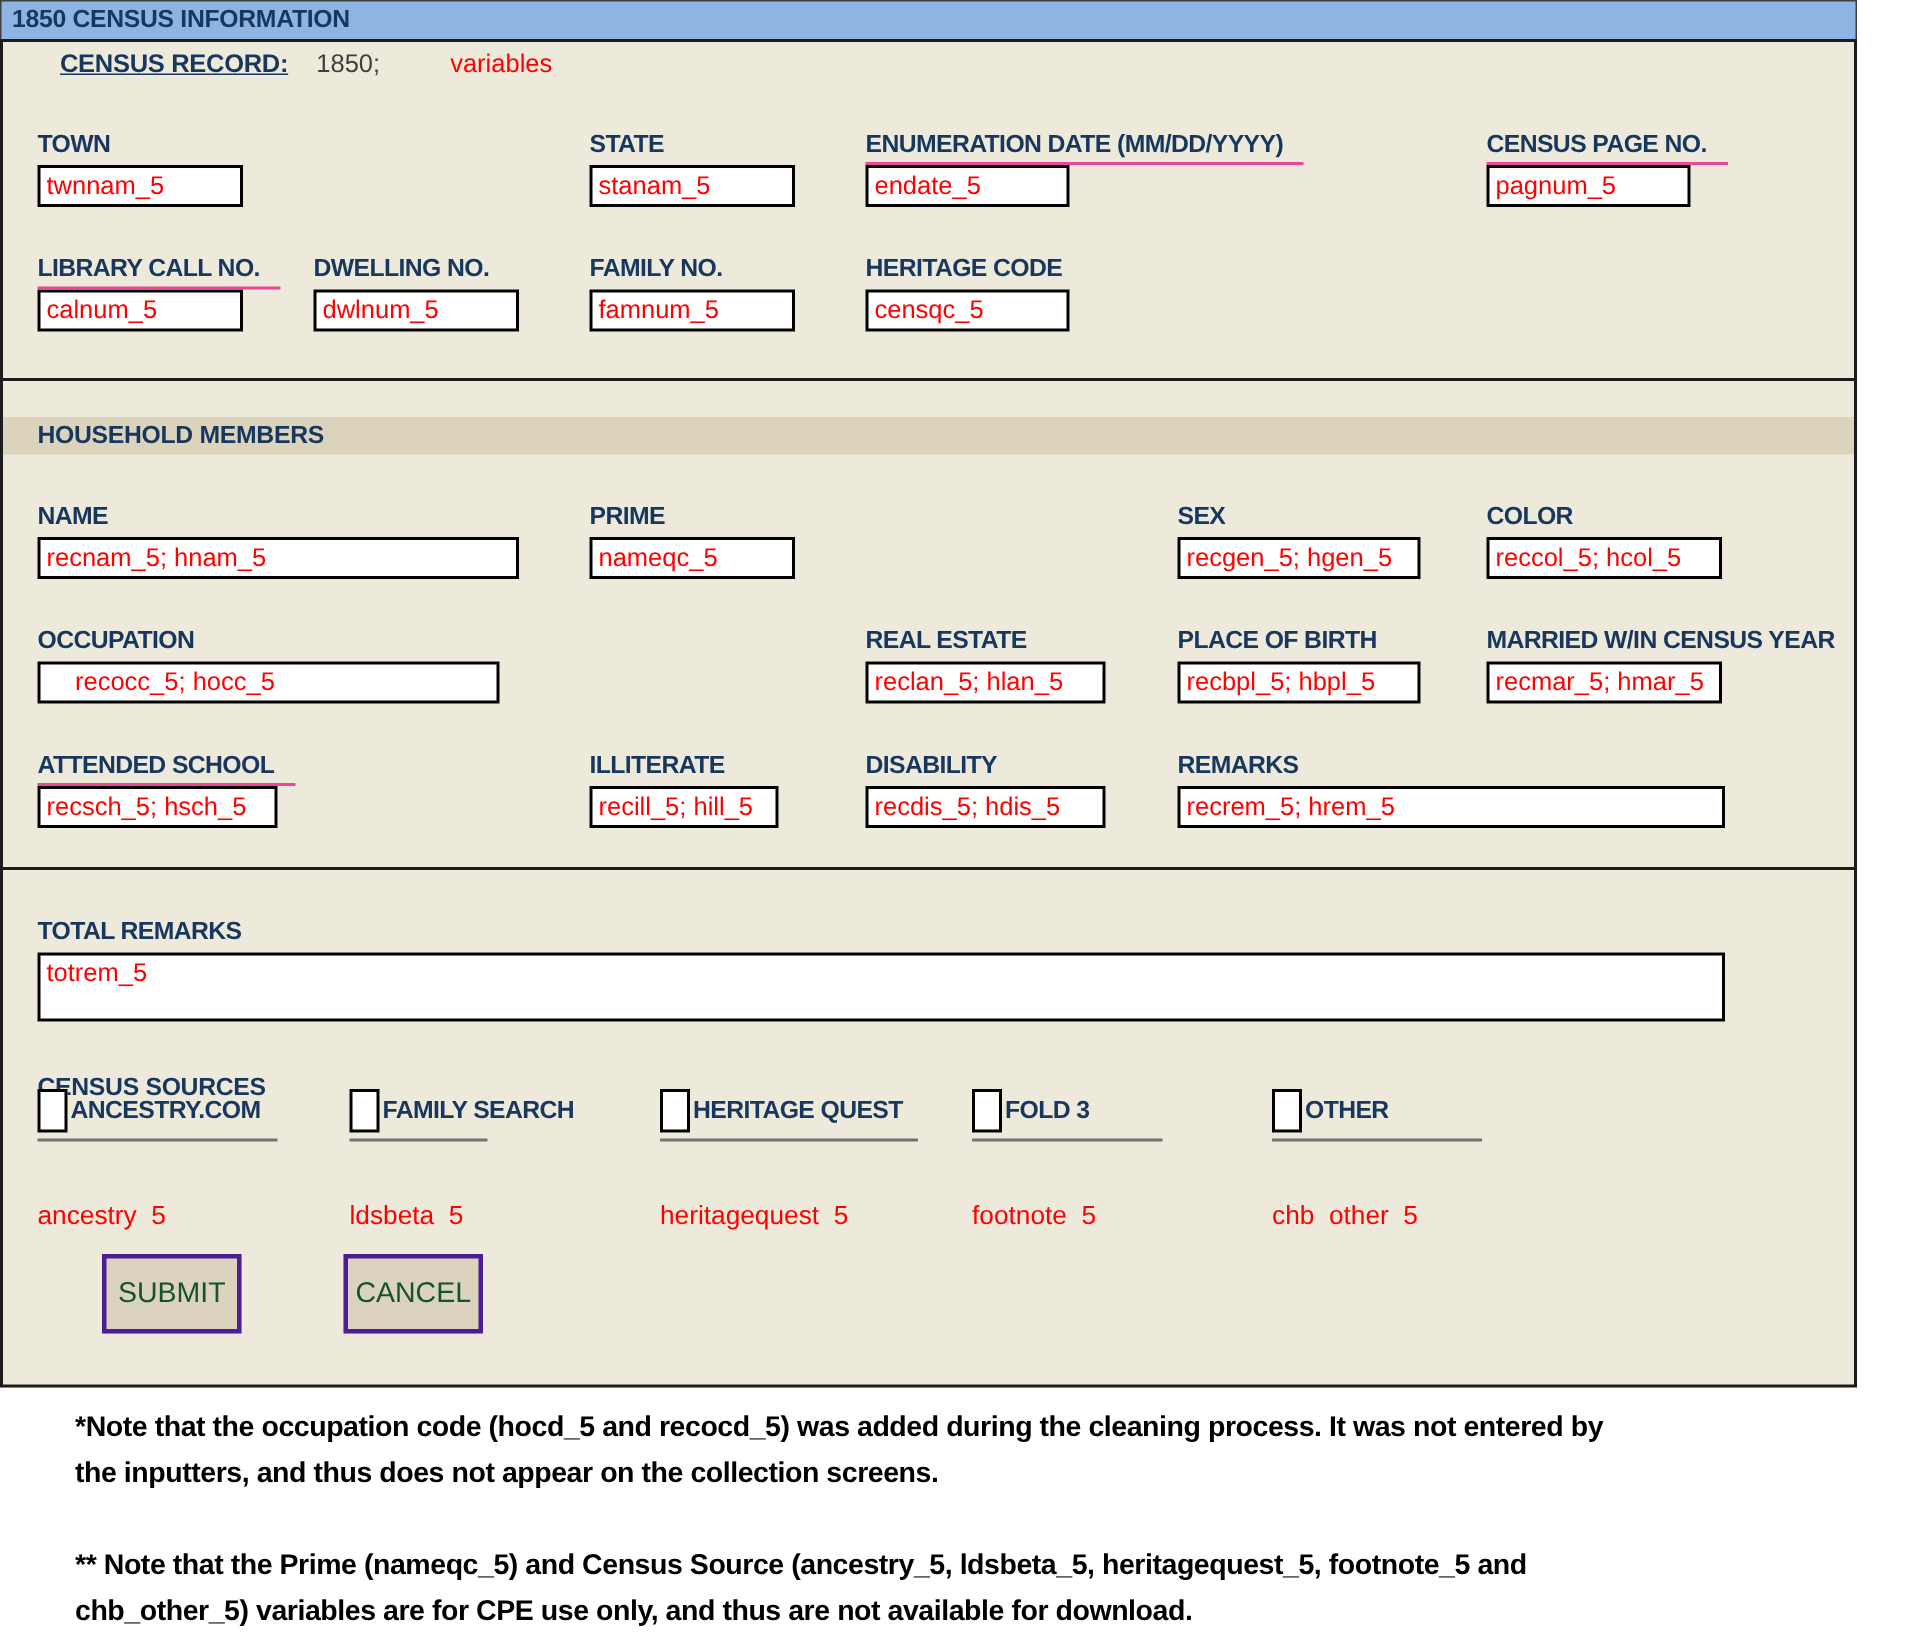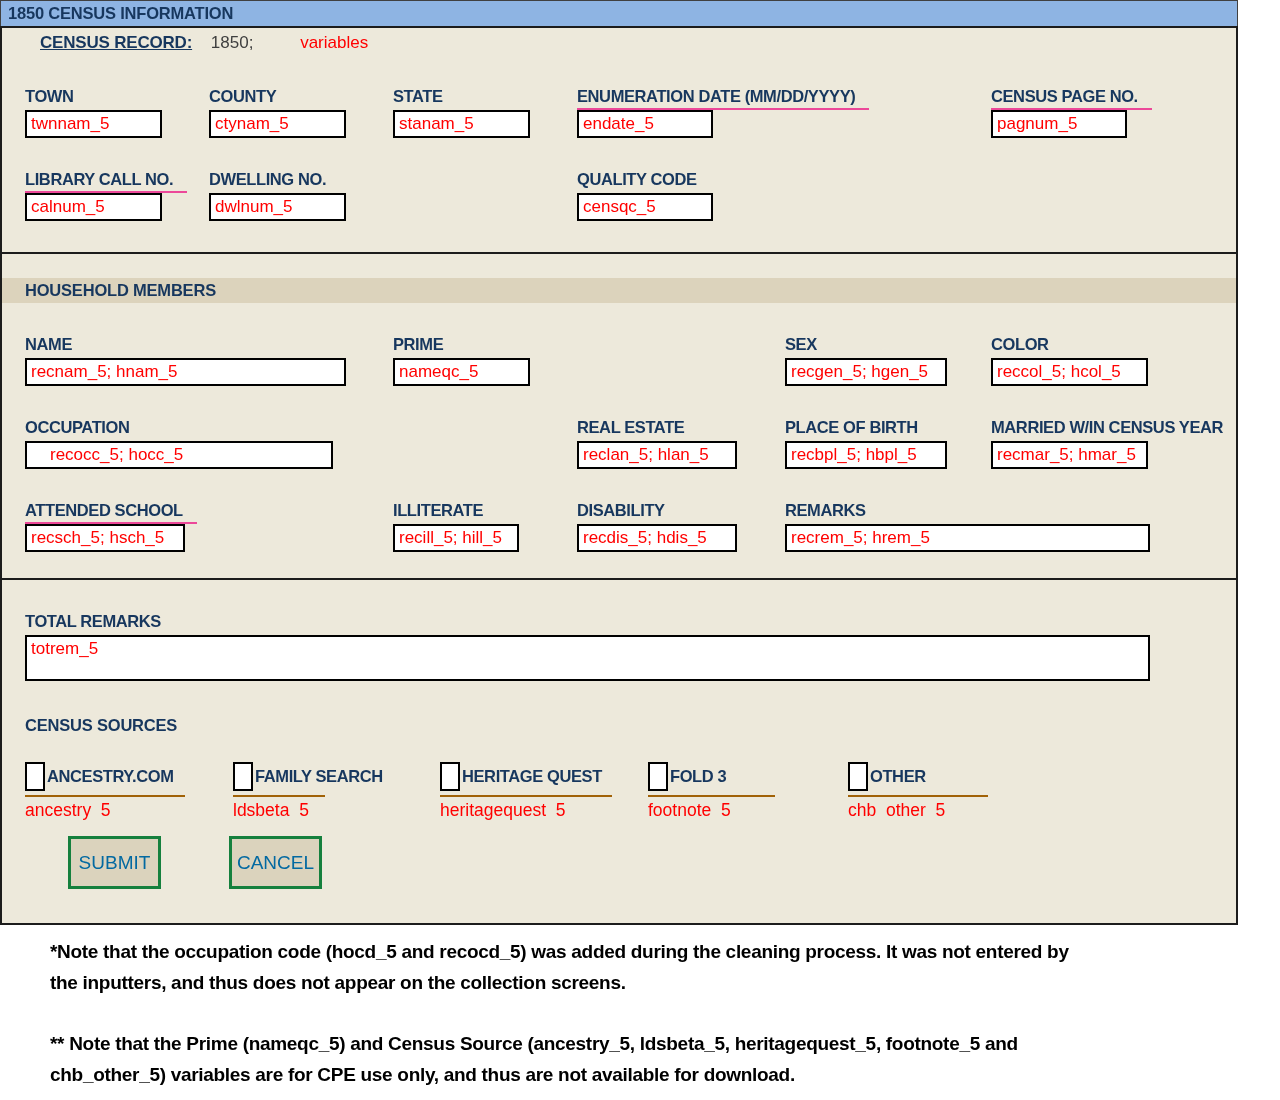--- a/index.html
+++ b/index.html
@@ -33,30 +33,30 @@
   .fg.ul .lbl { display:inline-block; border-bottom:2px solid #ec4899;
                 height:23px; padding-right:14px; }
   .box { background:#fff; border:2px solid #000; height:28px;
          line-height:24px; padding-left:4px; color:#FF0000; font-size:17px;
          white-space:nowrap; overflow:hidden; }
   .box.tall { height:46px; line-height:22px; padding-top:1px; }
 
   .srclabel { position:absolute; left:25px; top:716px; font-weight:bold; font-size:16.5px;
               color:#17375E; letter-spacing:-0.2px; }
 
-  .srcgrp { position:absolute; top:762px; height:35px; border-bottom:2px solid #a16207;
+  .srcgrp { position:absolute; top:726px; height:35px; border-bottom:2px solid #737373;
             white-space:nowrap; }
   .cb  { display:inline-block; width:20px; height:29px; background:#fff;
          border:2px solid #000; vertical-align:top; }
   .srclbl { display:inline-block; vertical-align:top; font-weight:bold; font-size:16.5px;
             color:#17375E; line-height:29px; letter-spacing:-0.4px; padding-left:2px; }
   .srcvar { position:absolute; top:800px; color:#FF0000; font-size:17.5px; white-space:pre; }
 
   .btn { position:absolute; top:836px; width:93px; height:53px; background:#DBD3BD;
-         border:3px solid #15803d; color:#0369a1; font-size:19px;
+         border:3px solid #4c1d95; color:#14532d; font-size:19px;
          display:flex; align-items:center; justify-content:center; cursor:pointer; }
   #btn-submit { left:68px; }
   #btn-cancel { left:229px; }
 
   .note { position:absolute; left:50px; width:1150px; font-weight:bold; font-size:19px;
           line-height:31px; color:#000; white-space:pre-line; letter-spacing:-0.3px; }
   #note1 { top:936px; }
   #note2 { top:1028px; }
 </style>
 </head>
@@ -73,24 +73,20 @@
   <div class="recline">
     <span class="rl-label">CENSUS RECORD:</span>
     <span class="rl-year">1850;</span>
     <span class="rl-var">variables</span>
   </div>
 
   <div class="fg" style="left:25px;top:87px;">
     <span class="lbl">TOWN</span>
     <div class="box" style="width:137px;">twnnam_5</div>
   </div>
-  <div class="fg" style="left:209px;top:87px;">
-    <span class="lbl">COUNTY</span>
-    <div class="box" style="width:137px;">ctynam_5</div>
-  </div>
   <div class="fg" style="left:393px;top:87px;">
     <span class="lbl">STATE</span>
     <div class="box" style="width:137px;">stanam_5</div>
   </div>
   <div class="fg ul" style="left:577px;top:87px;">
     <span class="lbl">ENUMERATION DATE (MM/DD/YYYY)</span>
     <div class="box" style="width:136px;">endate_5</div>
   </div>
   <div class="fg ul" style="left:991px;top:87px;">
     <span class="lbl">CENSUS PAGE NO.</span>
@@ -98,22 +94,26 @@
   </div>
 
   <div class="fg ul" style="left:25px;top:170px;">
     <span class="lbl">LIBRARY CALL NO.</span>
     <div class="box" style="width:137px;">calnum_5</div>
   </div>
   <div class="fg" style="left:209px;top:170px;">
     <span class="lbl">DWELLING NO.</span>
     <div class="box" style="width:137px;">dwlnum_5</div>
   </div>
+  <div class="fg" style="left:393px;top:170px;">
+    <span class="lbl">FAMILY NO.</span>
+    <div class="box" style="width:137px;">famnum_5</div>
+  </div>
   <div class="fg" style="left:577px;top:170px;">
-    <span class="lbl">QUALITY CODE</span>
+    <span class="lbl">HERITAGE CODE</span>
     <div class="box" style="width:136px;">censqc_5</div>
   </div>
 
   <div class="band">HOUSEHOLD MEMBERS</div>
 
   <div class="fg" style="left:25px;top:335px;">
     <span class="lbl">NAME</span>
     <div class="box" style="width:321px;">recnam_5; hnam_5</div>
   </div>
   <div class="fg" style="left:393px;top:335px;">

